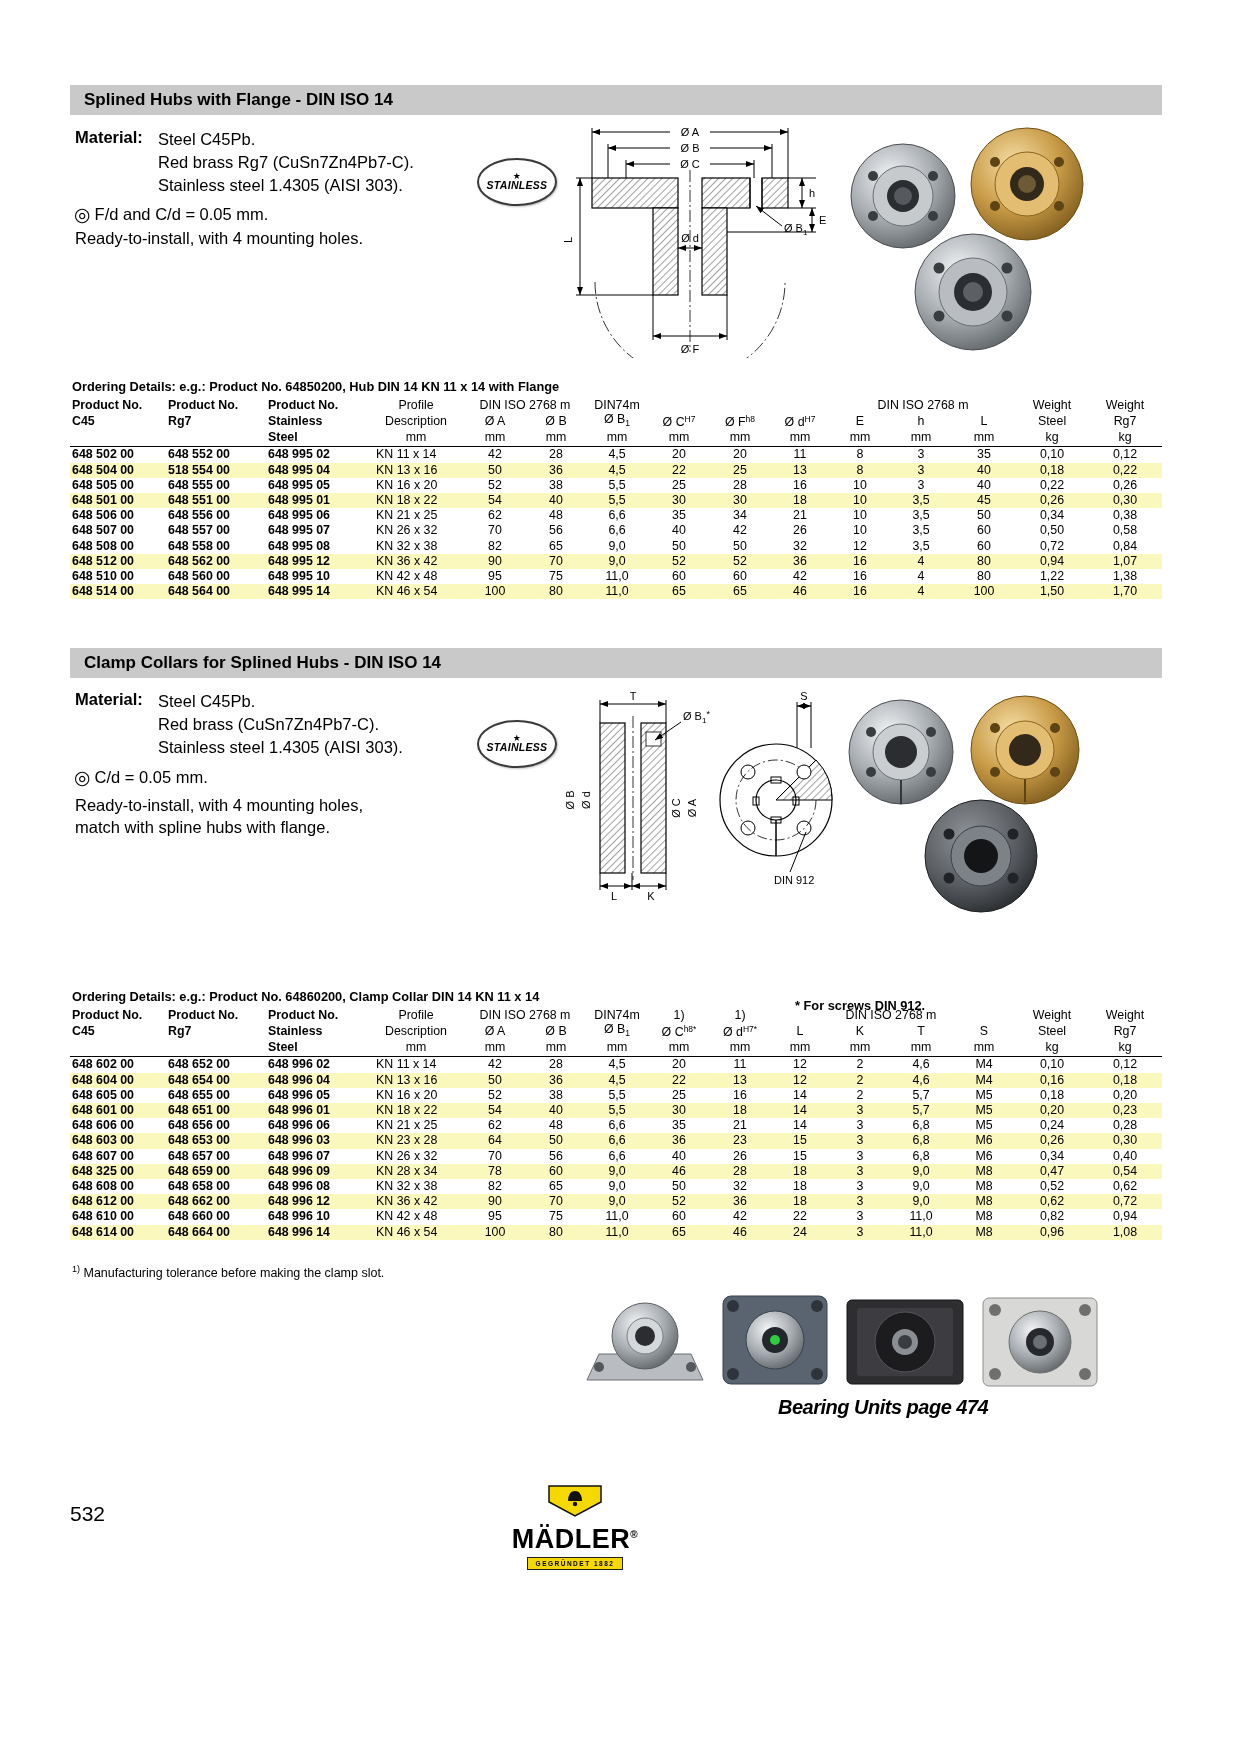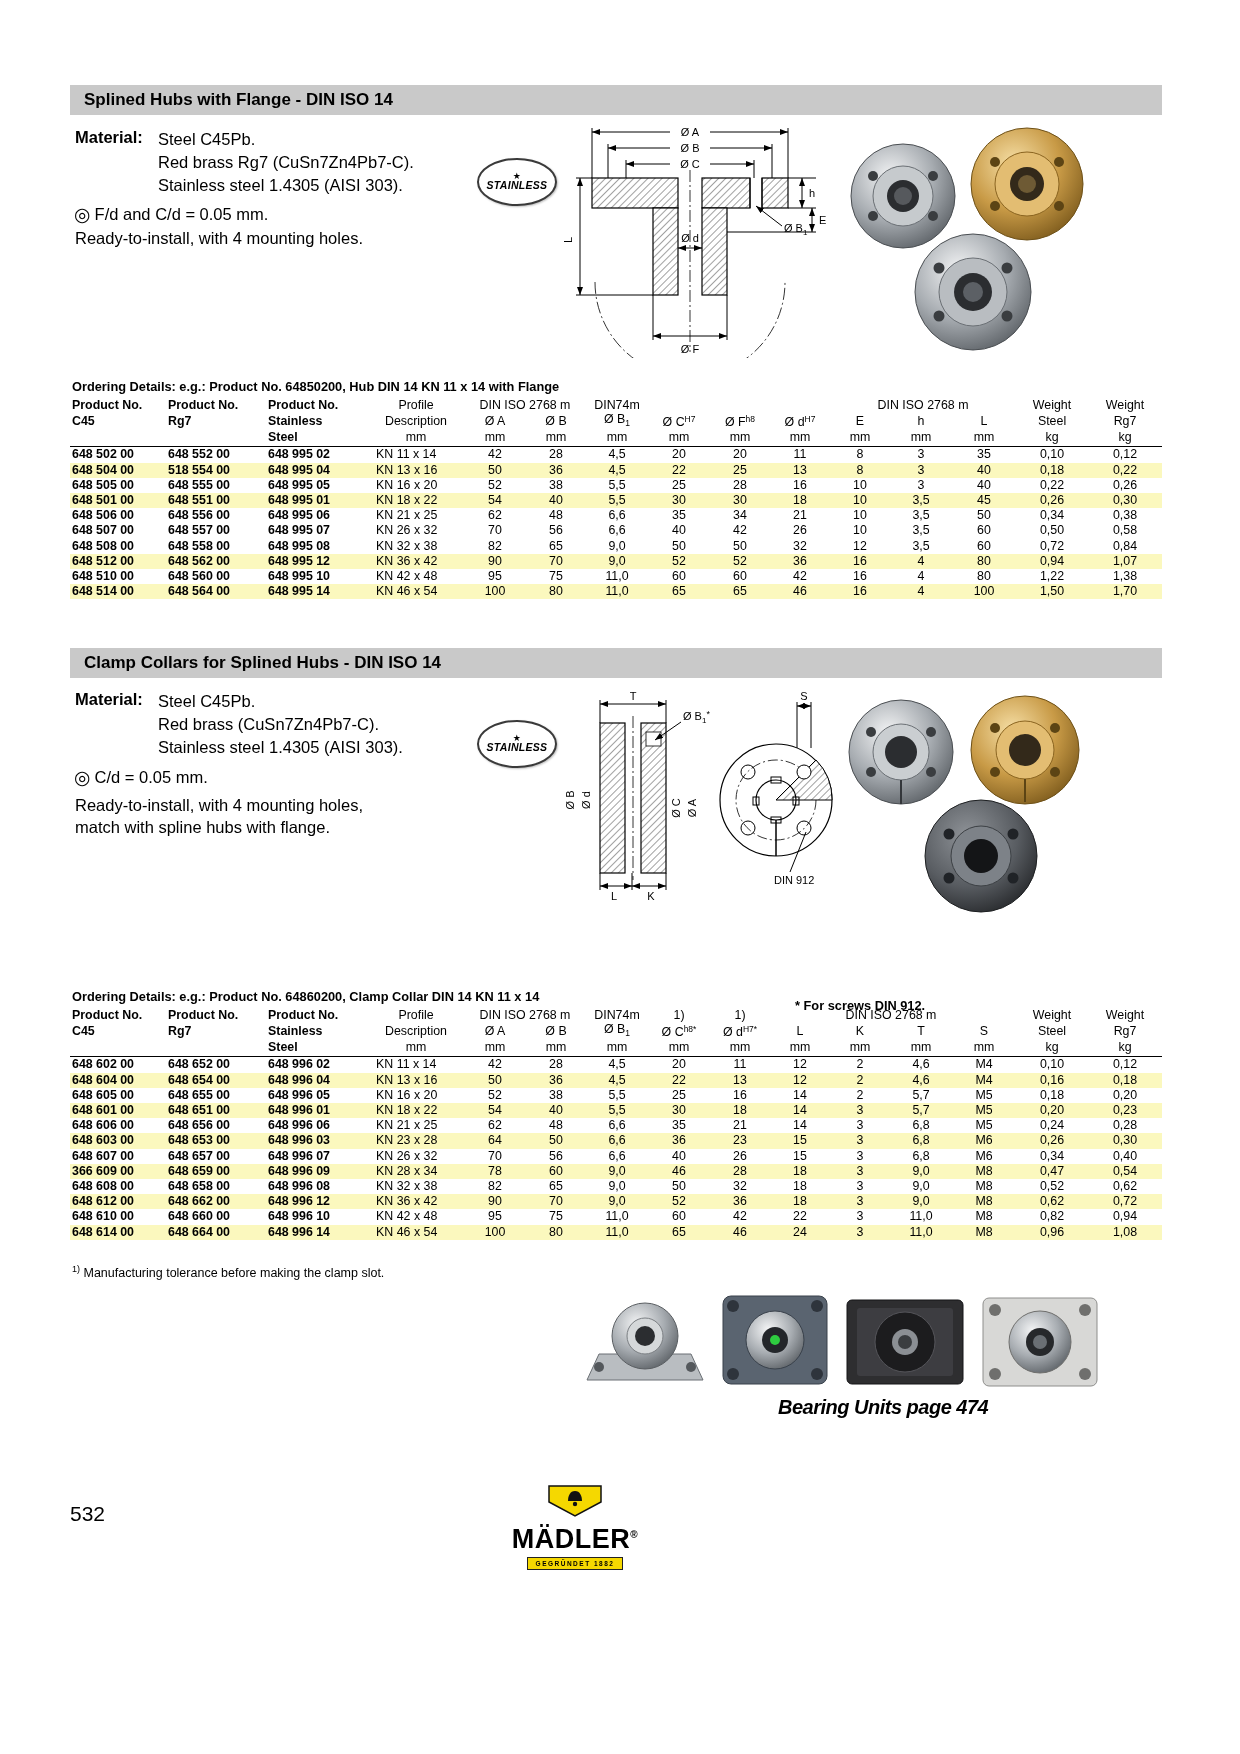--- a/index.html
+++ b/index.html
@@ -737,21 +737,21 @@
           <td>40</td>
           <td>26</td>
           <td>15</td>
           <td>3</td>
           <td>6,8</td>
           <td>M6</td>
           <td>0,34</td>
           <td>0,40</td>
         </tr>
         <tr class="hl">
-          <td>366 609 00</td>
+          <td>648 325 00</td>
           <td>648 659 00</td>
           <td>648 996 09</td>
           <td>KN 28 x 34</td>
           <td>78</td>
           <td>60</td>
           <td>9,0</td>
           <td>46</td>
           <td>28</td>
           <td>18</td>
           <td>3</td>

